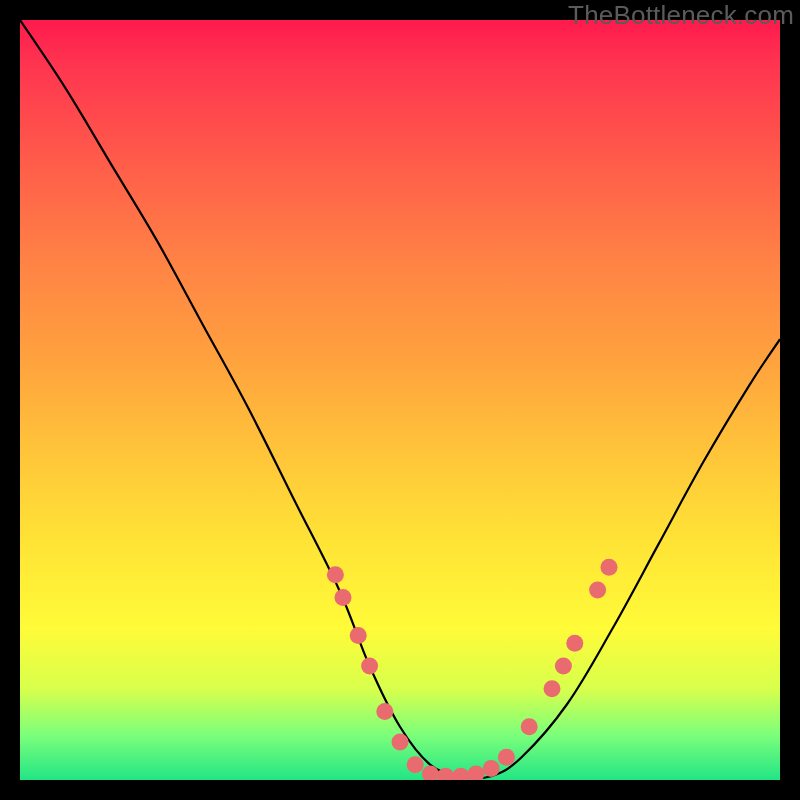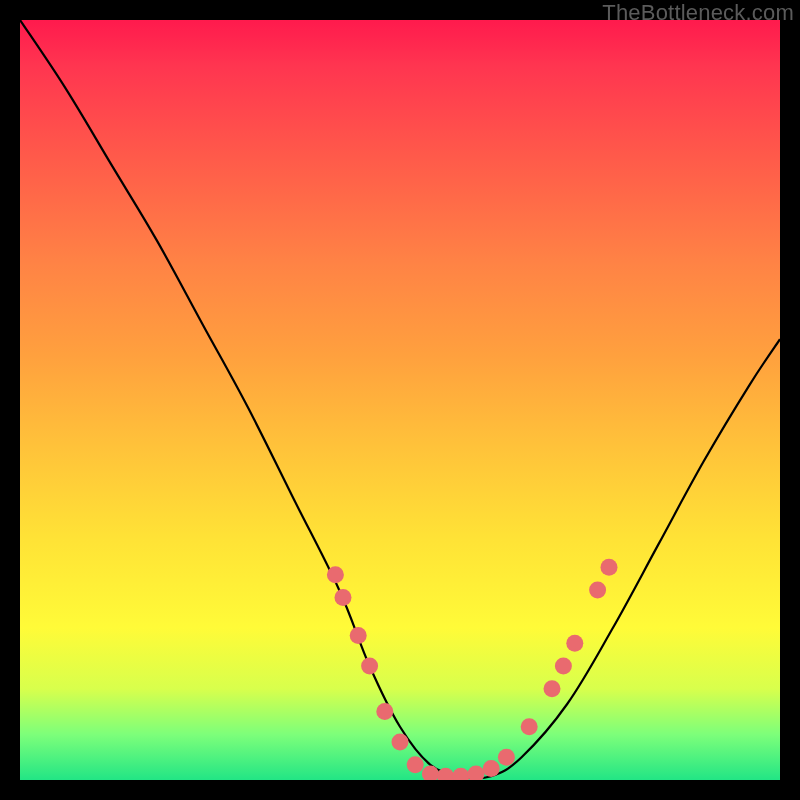--- a/index.html
+++ b/index.html
@@ -35,21 +35,21 @@
       #fffb38 80%,
       #d8ff4c 88%,
       #7dff7a 94%,
       #22e585 100%);
   }
   .watermark {
     position: absolute;
     top: 0px;
     right: 6px;
     font-family: Arial, Helvetica, sans-serif;
-    font-size: 22px;
+    font-size: 26px;
     color: #5b5b5b;
     letter-spacing: 0.2px;
     user-select: none;
   }
   svg.curve {
     position: absolute;
     left: 0;
     top: 0;
     width: 760px;
     height: 760px;

